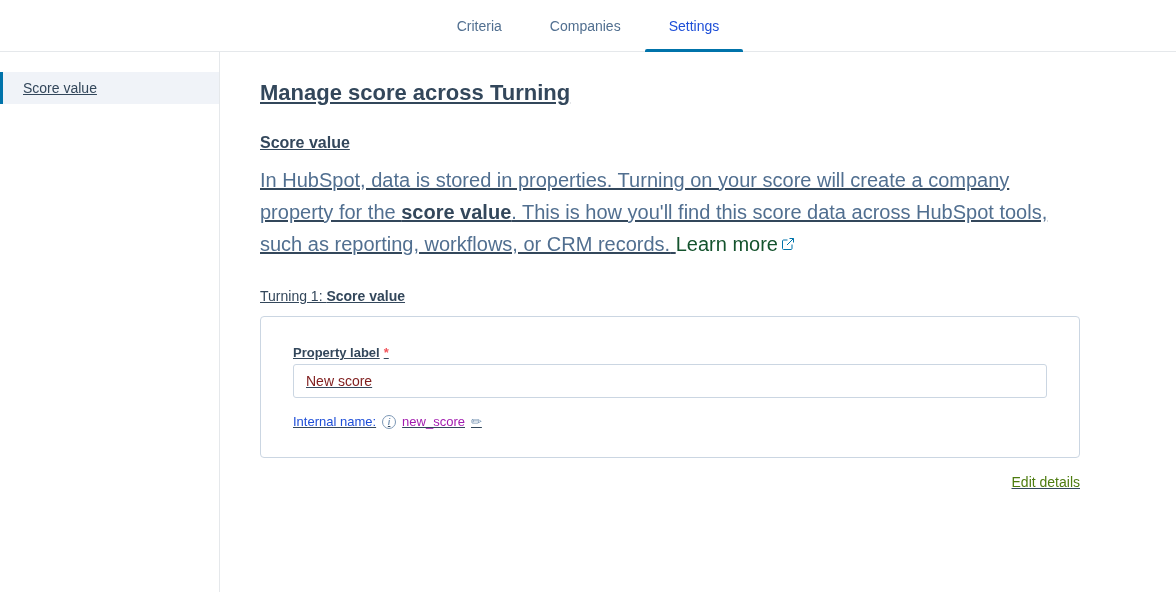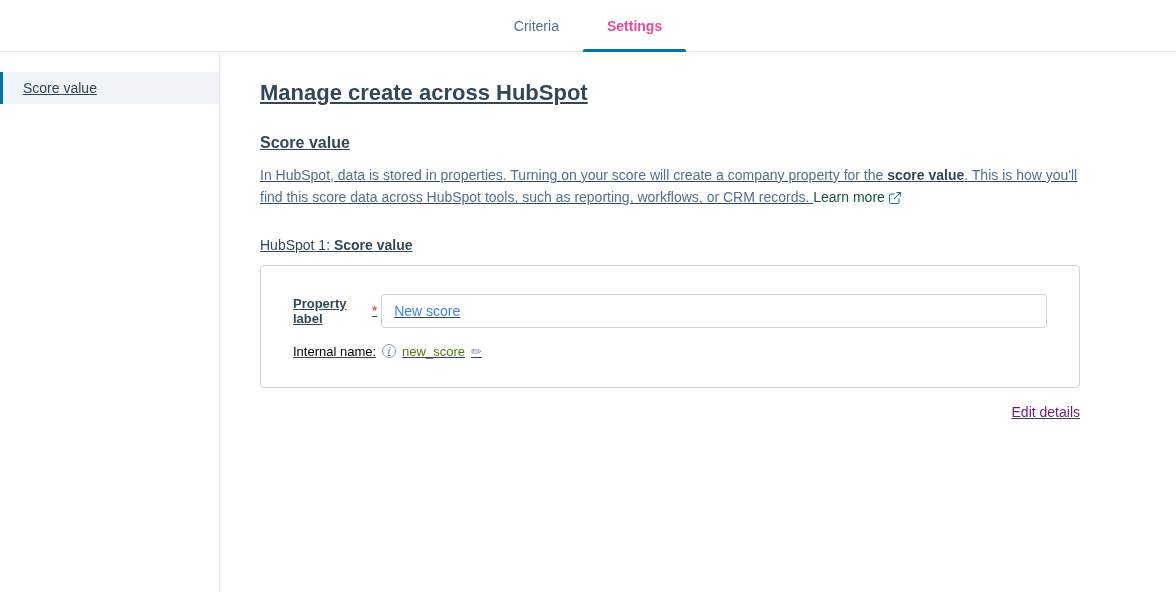--- a/index.html
+++ b/index.html
@@ -28,22 +28,22 @@
       font-size: 14px;
       color: #516f90;
       cursor: pointer;
       position: relative;
       text-decoration: none;
       display: flex;
       align-items: center;
       height: 100%;
     }
     .nav-tab.active {
-      color: #ec4899;
-      font-weight: 700;
+      color: #1d4ed8;
+      font-weight: 400;
     }
     .nav-tab.active::after {
       content: '';
       position: absolute;
       bottom: -1px;
       left: 0;
       right: 0;
       height: 3px;
       background: #0073aa;
       border-radius: 2px 2px 0 0;
@@ -92,21 +92,21 @@
     }
 
     .section-title {
       font-size: 16px;
       font-weight: 600;
       color: #33475b;
       margin-bottom: 12px;
     }
 
     .description-text {
-      font-size: 14px;
+      font-size: 20px;
       color: #516f90;
       line-height: 1.6;
       margin-bottom: 28px;
     }
     .description-text strong {
       color: #33475b;
       font-weight: 700;
     }
     .learn-more-link {
       color: #14532d;
@@ -134,21 +134,21 @@
     .property-card {
       border: 1px solid #cbd6e2;
       border-radius: 4px;
       padding: 28px 32px 28px 32px;
       background: #fff;
       margin-bottom: 16px;
     }
 
     .property-label-row {
       display: flex;
-      flex-direction: row;
+      flex-direction: column;
       gap: 4px;
       margin-bottom: 16px;
     }
 
     .field-label {
       font-size: 13px;
       font-weight: 600;
       color: #33475b;
       display: flex;
       align-items: center;
@@ -157,107 +157,108 @@
     .required-star {
       color: #f2545b;
     }
 
     .text-input {
       width: 100%;
       padding: 8px 12px;
       border: 1px solid #cbd6e2;
       border-radius: 3px;
       font-size: 14px;
-      color: #3b82f6;
+      color: #7f1d1d;
       outline: none;
       background: #fff;
     }
 
     .internal-name-row {
       display: flex;
       align-items: center;
       gap: 6px;
       font-size: 13px;
       color: #516f90;
     }
     .internal-name-label {
-      color: #000000;
+      color: #1d4ed8;
       text-align: center;
     }
     .info-icon {
       display: inline-flex;
       align-items: center;
       justify-content: center;
       width: 14px;
       height: 14px;
       border-radius: 50%;
       border: 1px solid #7c98b6;
       color: #7c98b6;
       font-size: 9px;
       font-style: italic;
       font-weight: bold;
       cursor: pointer;
       flex-shrink: 0;
     }
     .internal-name-value {
-      color: #4d7c0f;
+      color: #a21caf;
       font-size: 13px;
     }
     .edit-pencil-icon {
       color: #7c98b6;
       cursor: pointer;
       font-size: 13px;
     }
 
     
     .edit-details-row {
       display: flex;
       justify-content: flex-end;
       padding-right: 0;
     }
     .edit-details-link {
-      color: #701a75;
+      color: #4d7c0f;
       font-size: 14px;
       font-weight: 500;
       text-decoration: none;
       cursor: pointer;
     }
   </style>
 </head>
 <body>
 
 <nav class="top-nav">
   <a class="nav-tab">Criteria</a>
+  <a class="nav-tab">Companies</a>
   <a class="nav-tab active">Settings</a>
 </nav>
 
 <div class="page-layout">
 
   <aside class="sidebar">
     <div class="sidebar-item active">Score value</div>
   </aside>
 
   <main class="main-content">
-    <h1 class="page-title">Manage create across HubSpot</h1>
+    <h1 class="page-title">Manage score across Turning</h1>
 
     <h2 class="section-title">Score value</h2>
 
     <p class="description-text">
       <span>In HubSpot, data is stored in properties. Turning on your score will create a company property for the </span><strong>score value</strong><span>. This is how you'll find this score data across HubSpot tools, such as reporting, workflows, or CRM records.</span>&nbsp;<a class="learn-more-link">
           <span>Learn more</span>
           <svg class="external-link-icon" viewBox="0 0 12 12" fill="none" xmlns="http://www.w3.org/2000/svg">
             <path d="M10 6.5V10.5C10 11.05 9.55 11.5 9 11.5H1.5C0.95 11.5 0.5 11.05 0.5 10.5V3C0.5 2.45 0.95 2 1.5 2H5.5" stroke="#0073aa" stroke-width="1"></path>
             <path d="M7.5 0.5H11.5V4.5" stroke="#0073aa" stroke-width="1"></path>
             <path d="M5 7L11.5 0.5" stroke="#0073aa" stroke-width="1"></path>
           </svg>
         </a>
     </p>
 
     <p class="property-heading">
-      <span>HubSpot 1: </span><strong>Score value</strong>
+      <span>Turning 1: </span><strong>Score value</strong>
     </p>
 
     <div class="property-card">
       <div class="property-label-row">
         <label class="field-label">
           <span>Property label</span>
           <span class="required-star">*</span>
         </label>
         <input class="text-input" type="text" value="New score" style="">
       </div>

